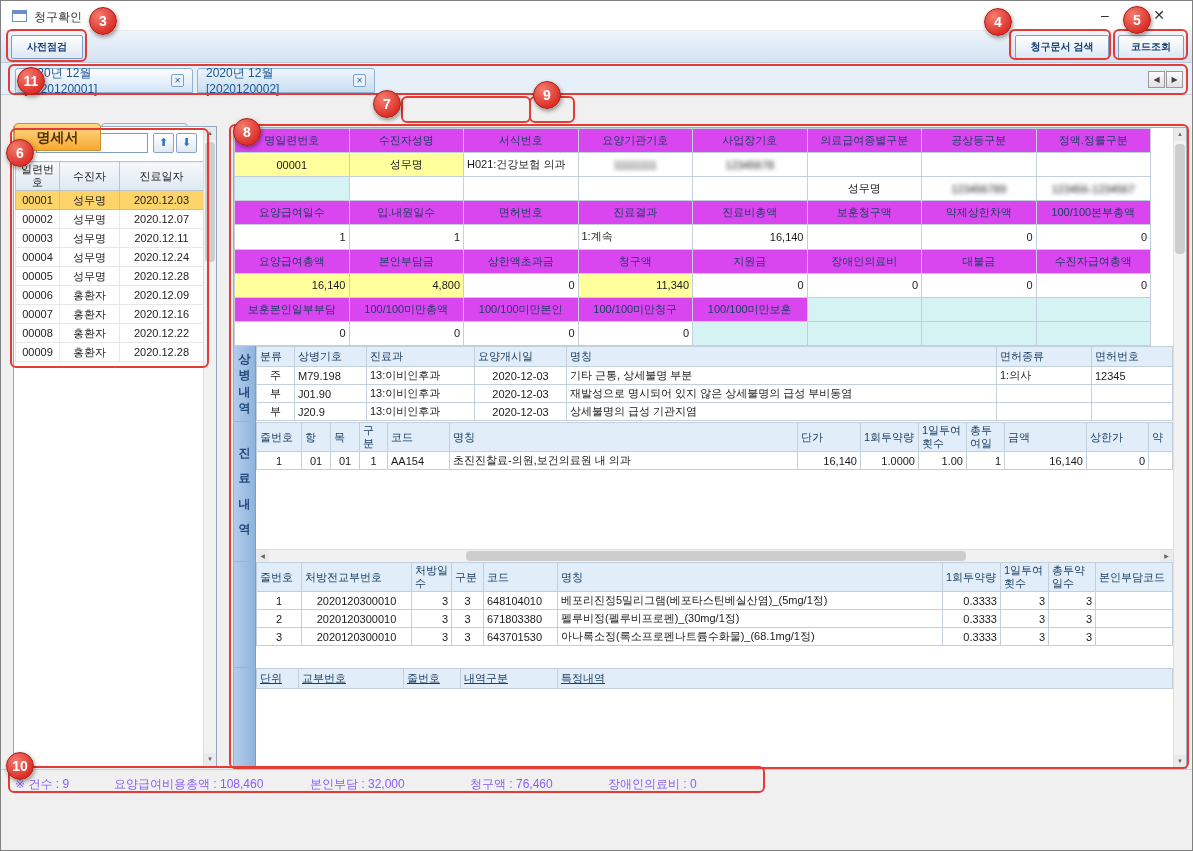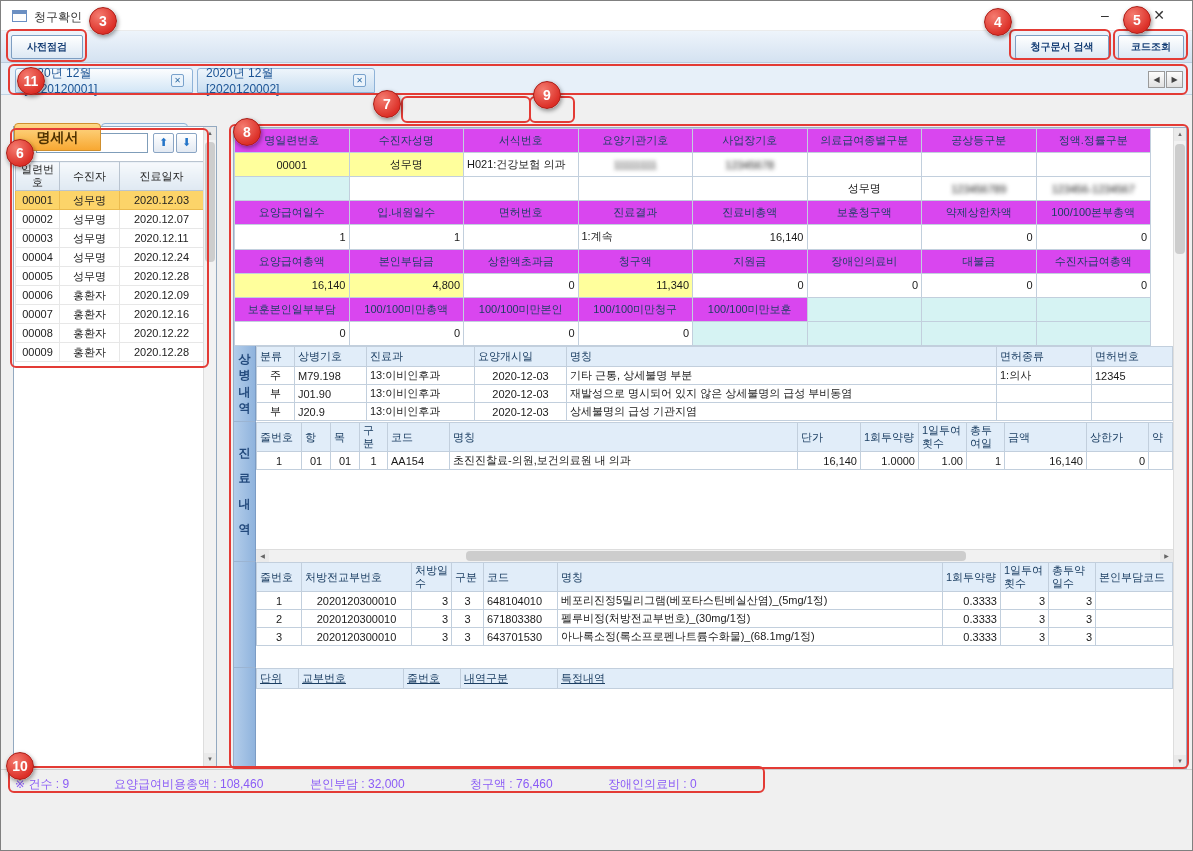--- a/index.html
+++ b/index.html
@@ -477,21 +477,21 @@
               <td class="tr">3</td>
               <td class="tr">3</td>
               <td></td>
             </tr>
               <tr>
               <td class="tc">2</td>
               <td class="tc">2020120300010</td>
               <td class="tr">3</td>
               <td class="tc">3</td>
               <td class="tl">671803380</td>
-              <td class="tl">펠루비정(처방전교부번호)_(30mg/1정)</td>
+              <td class="tl">펠루비정(펠루비프로펜)_(30mg/1정)</td>
               <td class="tr">0.3333</td>
               <td class="tr">3</td>
               <td class="tr">3</td>
               <td></td>
             </tr>
               <tr>
               <td class="tc">3</td>
               <td class="tc">2020120300010</td>
               <td class="tr">3</td>
               <td class="tc">3</td>

